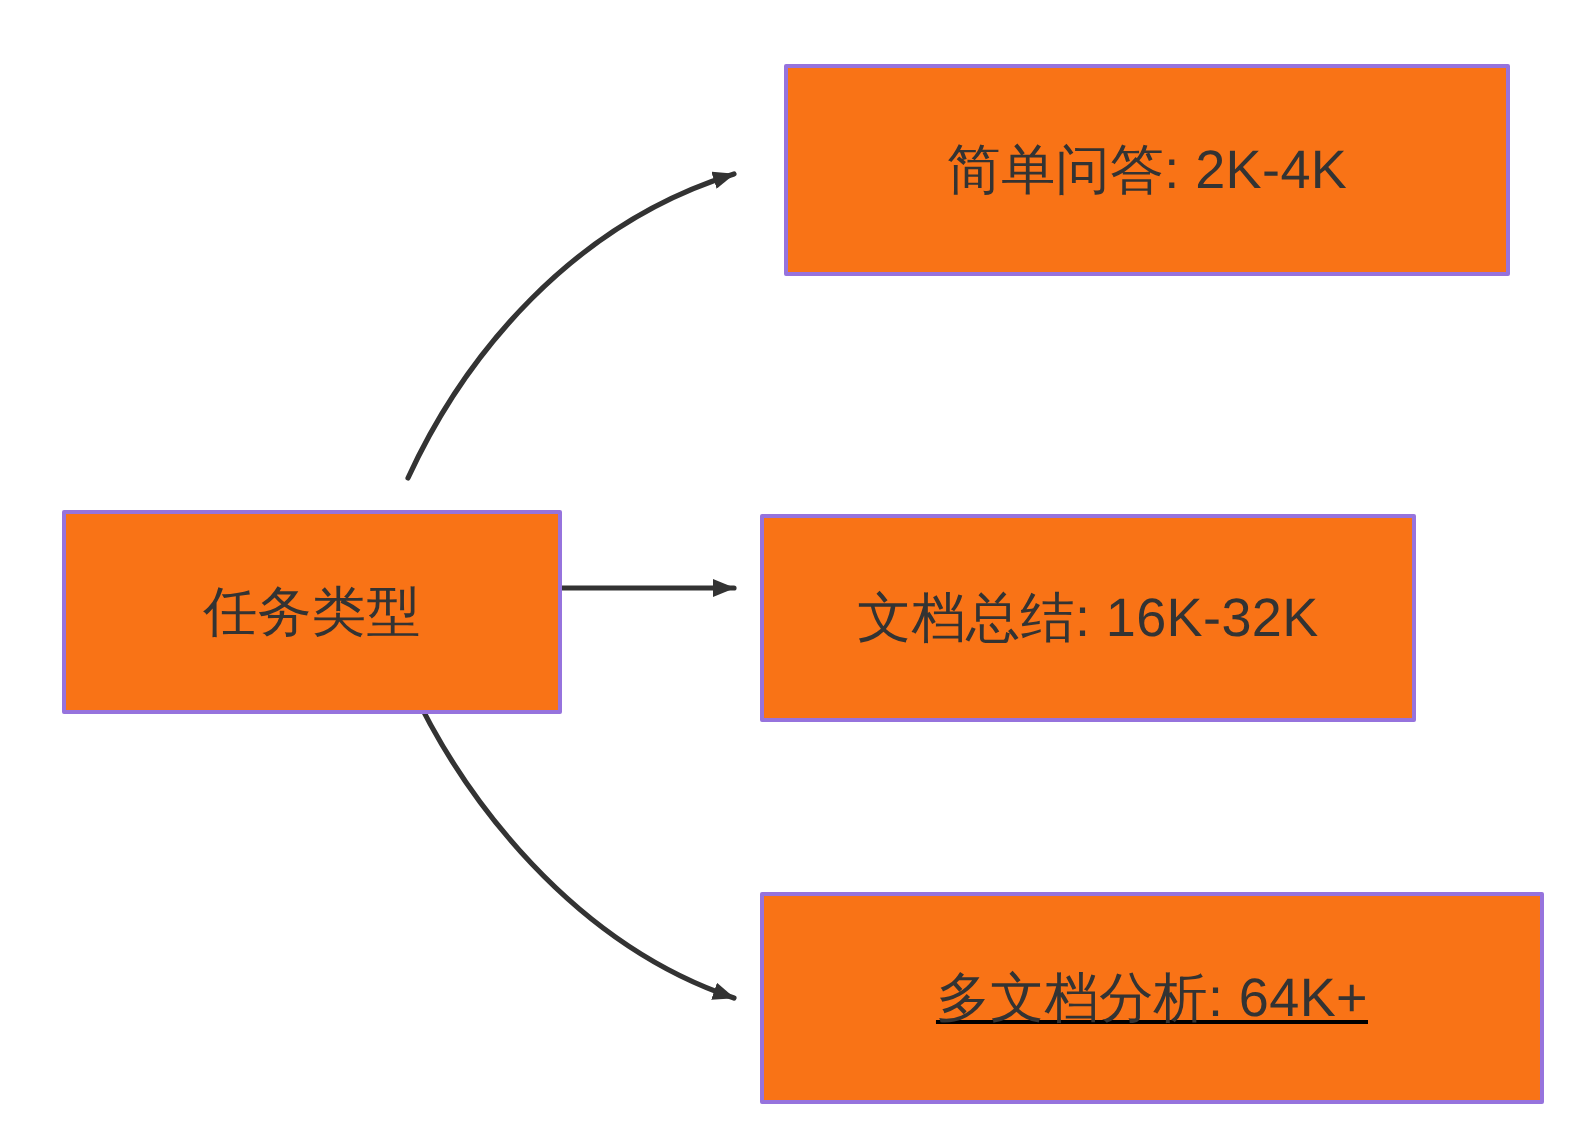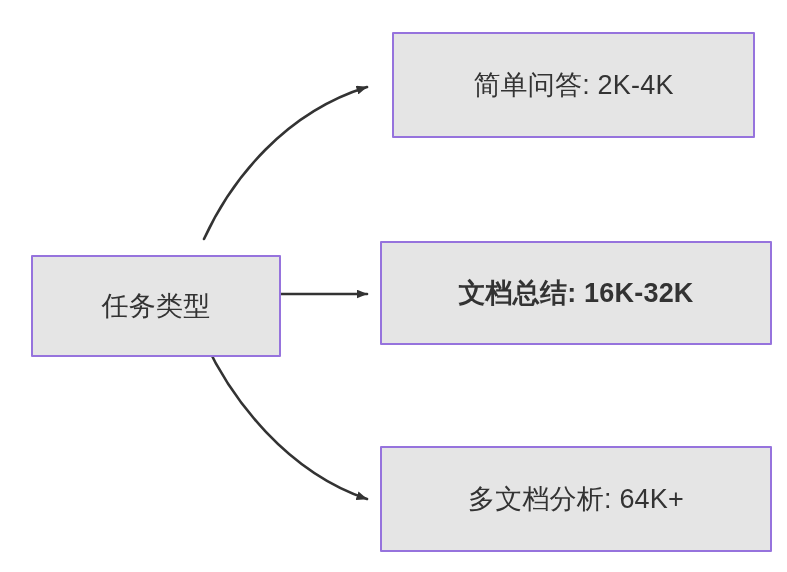--- a/index.html
+++ b/index.html
@@ -22,40 +22,40 @@
     position: absolute;
     left: 0;
     top: 0;
     width: 787px;
     height: 572px;
     pointer-events: none;
   }
   .node {
     position: absolute;
     box-sizing: border-box;
-    background: #e5e5e5;
+    background: #f97316;
     border: 2px solid #9673dd;
     border-radius: 1px;
     display: flex;
     align-items: center;
     justify-content: center;
     text-align: center;
   }
   .node-label {
     color: #333333;
     font-size: 27px;
     line-height: 1.2;
     letter-spacing: 0.2px;
     white-space: nowrap;
   }
   
   #node-source   { left: 31px;  top: 239px; width: 250px; height: 102px; margin-top: 16px; }
   #node-simple   { left: 392px; top: 32px;  width: 363px; height: 106px; }
-  #node-summary  { left: 380px; top: 241px; width: 392px; height: 104px; font-weight: bold; }
-  #node-multidoc { left: 380px; top: 446px; width: 392px; height: 106px; }
+  #node-summary  { left: 380px; top: 257px; width: 328px; height: 104px; }
+  #node-multidoc { left: 380px; top: 446px; width: 392px; height: 106px; text-decoration: underline; }
 </style>
 </head>
 <body>
 
 <div id="diagram-canvas">
 
   <svg id="edge-layer" viewBox="0 0 787 572" width="787" height="572" xmlns="http://www.w3.org/2000/svg">
     <defs>
       <marker id="arrowhead" markerWidth="11" markerHeight="9" refX="10.5" refY="4.5" orient="auto" markerUnits="userSpaceOnUse">
         <path d="M 0 0 L 11 4.5 L 0 9 z" fill="#333333"></path>

